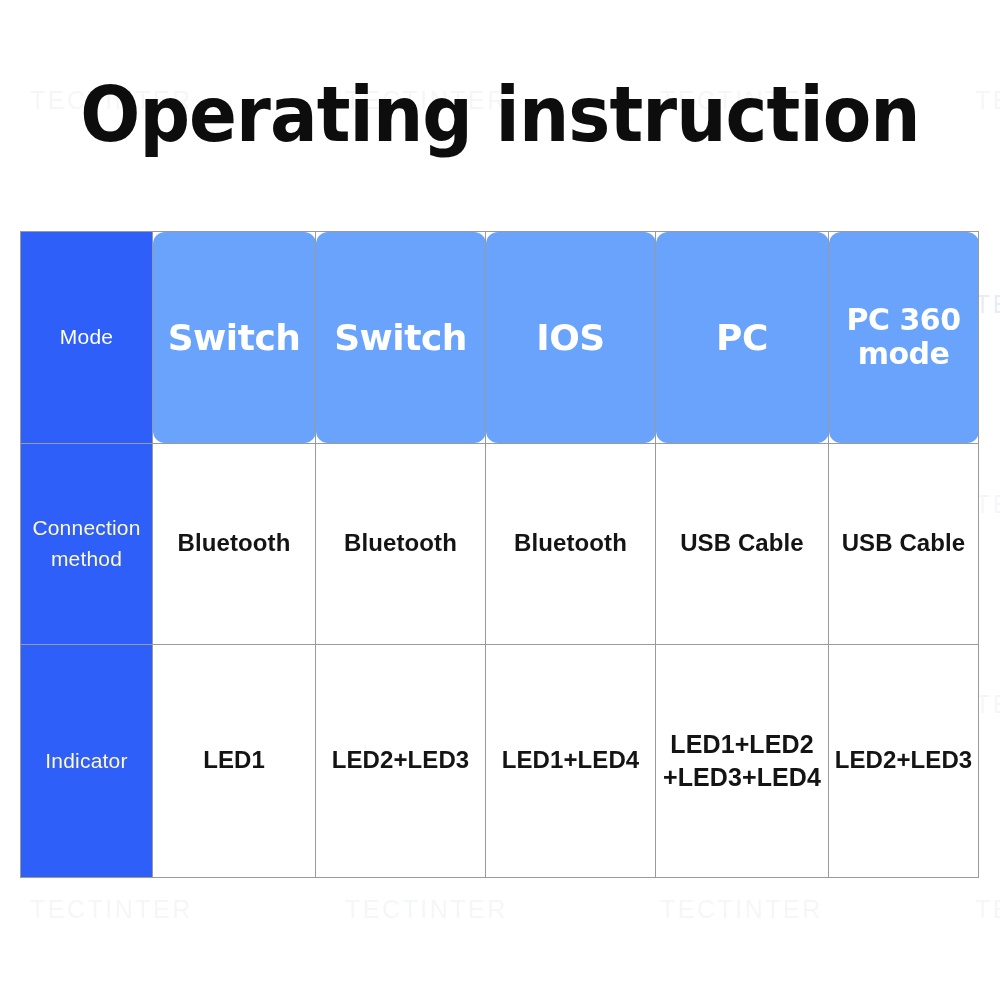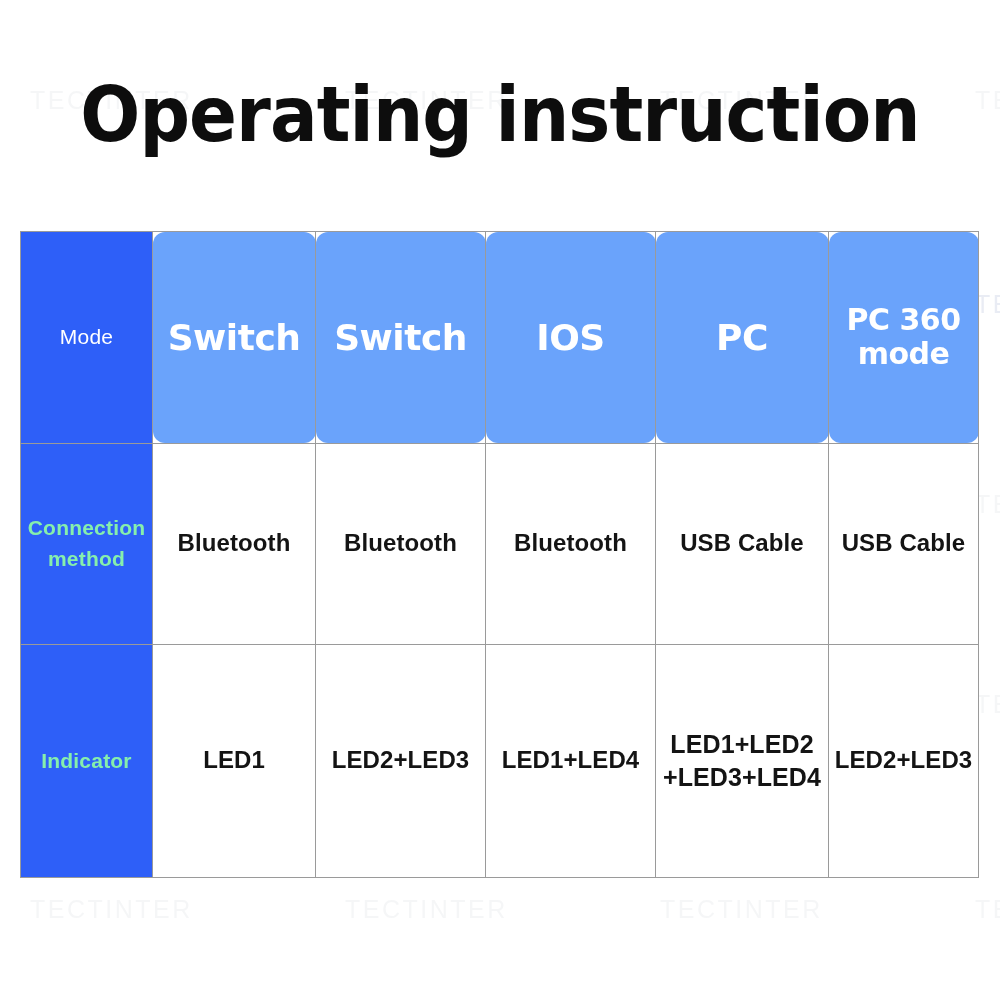--- a/index.html
+++ b/index.html
@@ -80,23 +80,23 @@
   col.c3 { width: 170px; }
   col.c4 { width: 173px; }
   col.c5 { width: 150px; }
 
   tr.header-row { height: 169px; }
   tr.body-row   { height: 160px; }
   tr.body-row.last { height: 186px; }
 
   td.row-label {
     background: #2E5FF8 !important;
-    color: #86efac;
+    color: #fef9c3;
     font-size: 21px;
-    font-weight: 700;
+    font-weight: 400;
     line-height: 1.45;
     letter-spacing: 0.2px;
   }
   td.header-label {
     background: #2E5FF8 !important;
     color: #ffffff;
     font-size: 21px;
     font-weight: 400;
     letter-spacing: 0.2px;
   }

